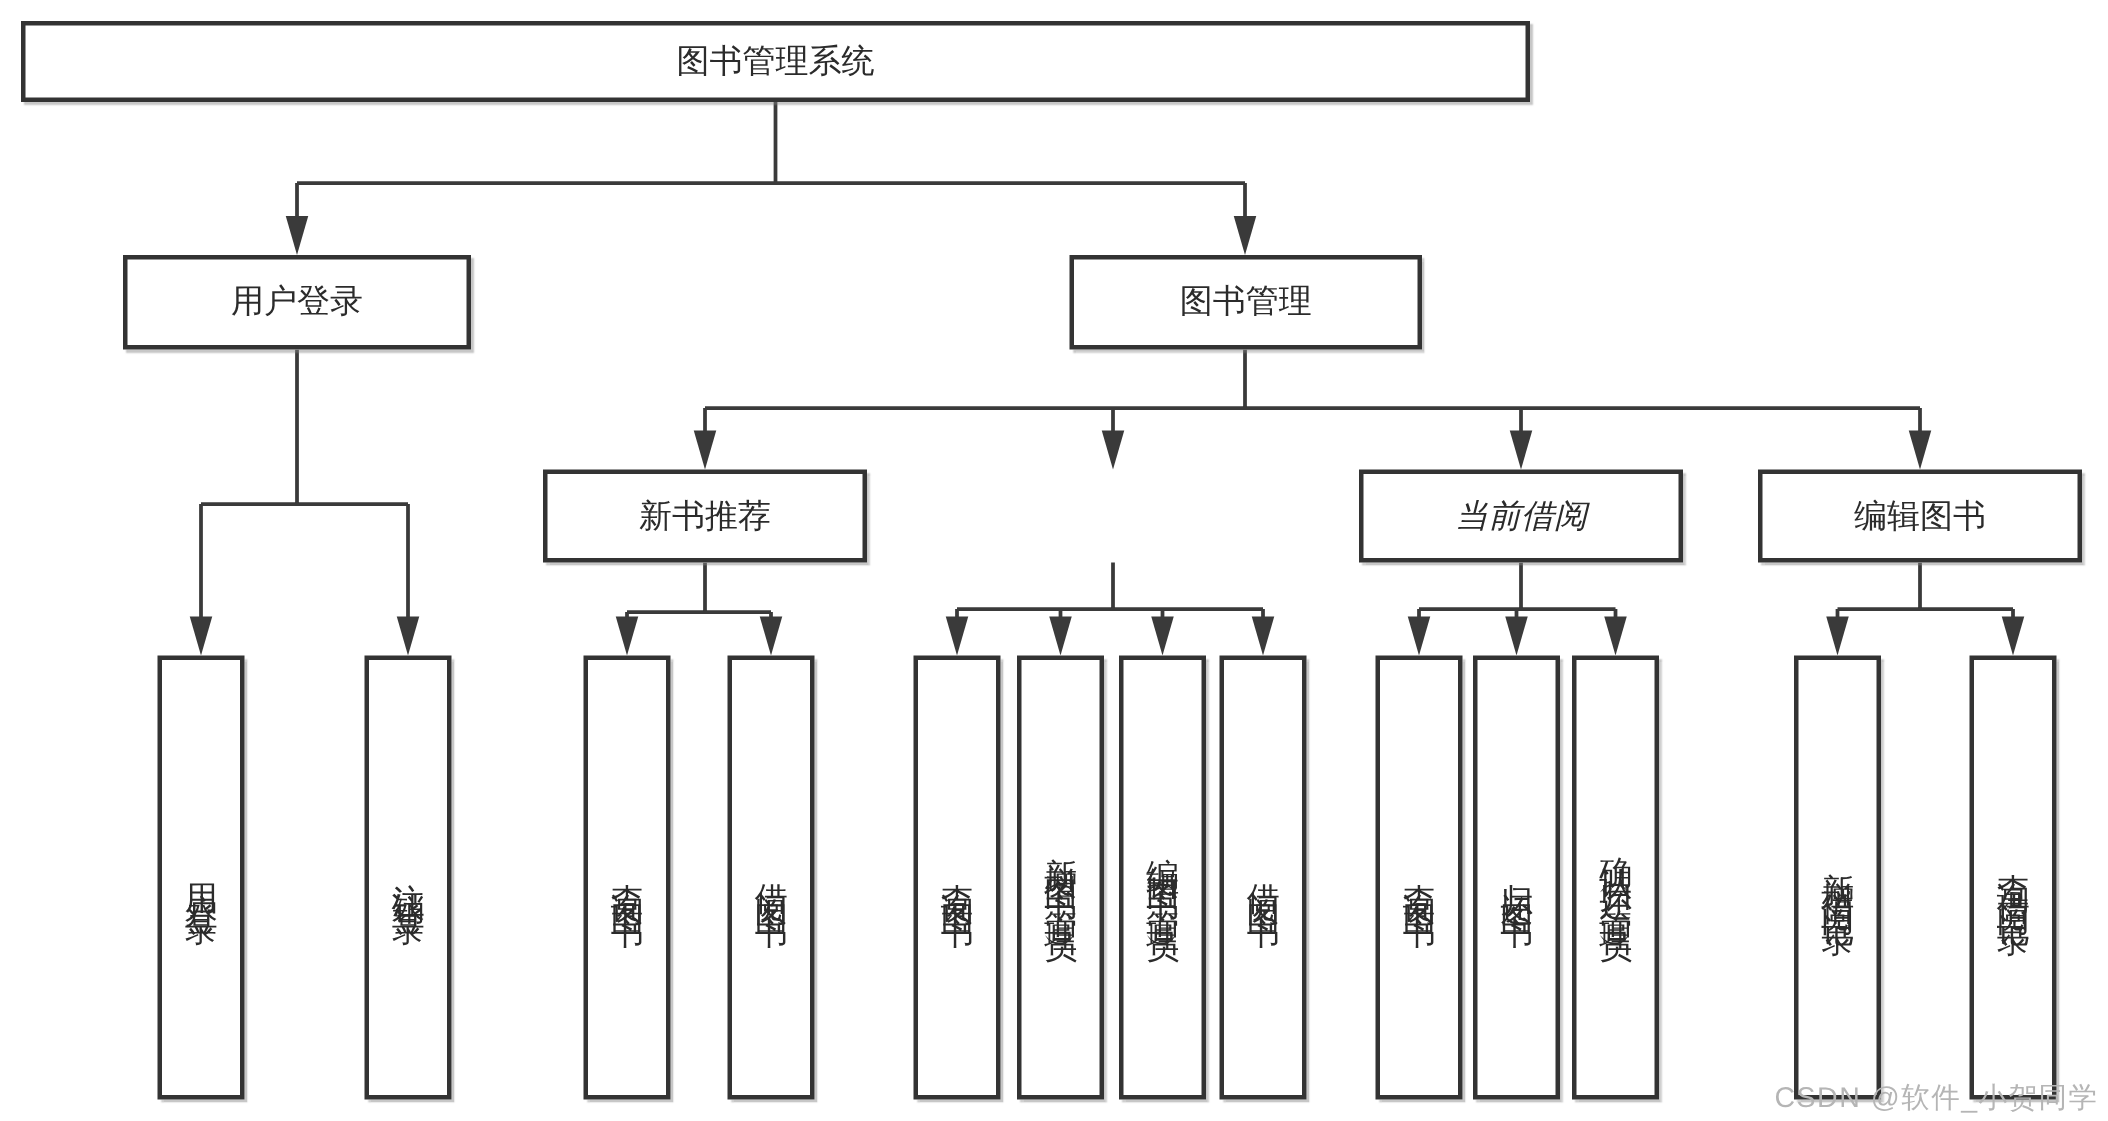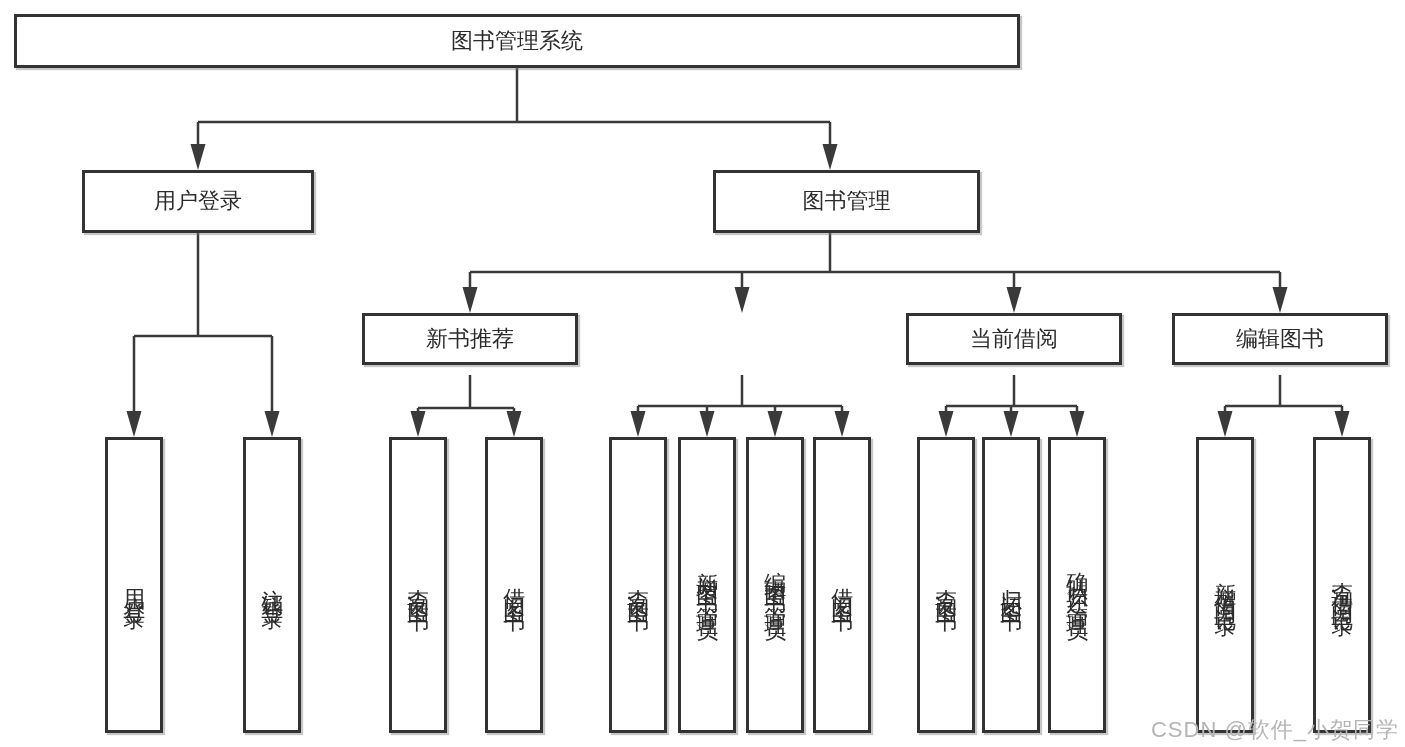--- a/index.html
+++ b/index.html
@@ -47,45 +47,45 @@
   .v-node {
     writing-mode: vertical-rl;
     text-orientation: mixed;
     letter-spacing: 7px;
     font-size: 22px;
   }
   
   .n-root   { left: 14px;   top: 14px;  width: 1006px; height: 54px; }
   .lvl2     { top: 170px;   height: 63px; }
   .n-userlogin { left: 82px;  width: 232px; }
-  .n-bookmgmt  { left: 713px; width: 267px; }
-  .lvl3     { top: 313px;   height: 52px; width: 216px; }
+  .n-bookmgmt  { left: 713px; width: 235px; }
+  .lvl3     { top: 313px;   height: 62px; width: 216px; }
   .n-rec    { left: 362px; }
   .n-borrow { left: 634px; }
-  .n-current{ left: 906px; }
+  .n-current{ left: 906px; font-style: italic; }
   .n-record { left: 1172px; }
   .leaf     { top: 437px;   height: 296px; width: 58px; }
   .f1  { left: 105px; }
   .f2  { left: 243px; }
   .f3  { left: 389px; }
   .f4  { left: 485px; }
   .f5  { left: 609px; }
   .f6  { left: 678px; }
   .f7  { left: 746px; }
   .f8  { left: 813px; }
   .f9  { left: 917px; }
   .f10 { left: 982px; }
   .f11 { left: 1048px; }
   .f12 { left: 1196px; }
   .f13 { left: 1313px; }
   .watermark {
     position: absolute;
     right: 6px;
     bottom: 2px;
-    font-size: 22px;
+    font-size: 19px;
     color: var(--watermark, #b5b5b5);
     letter-spacing: 1px;
     z-index: 5;
   }
 </style>
 </head>
 <body>
 
 <div class="canvas">
 

